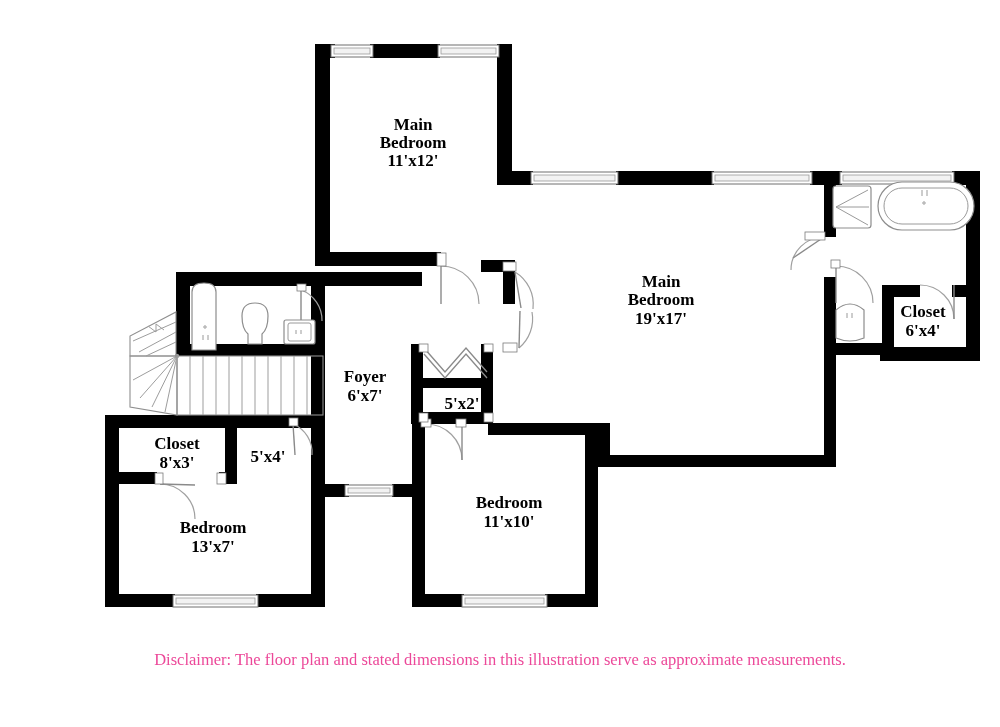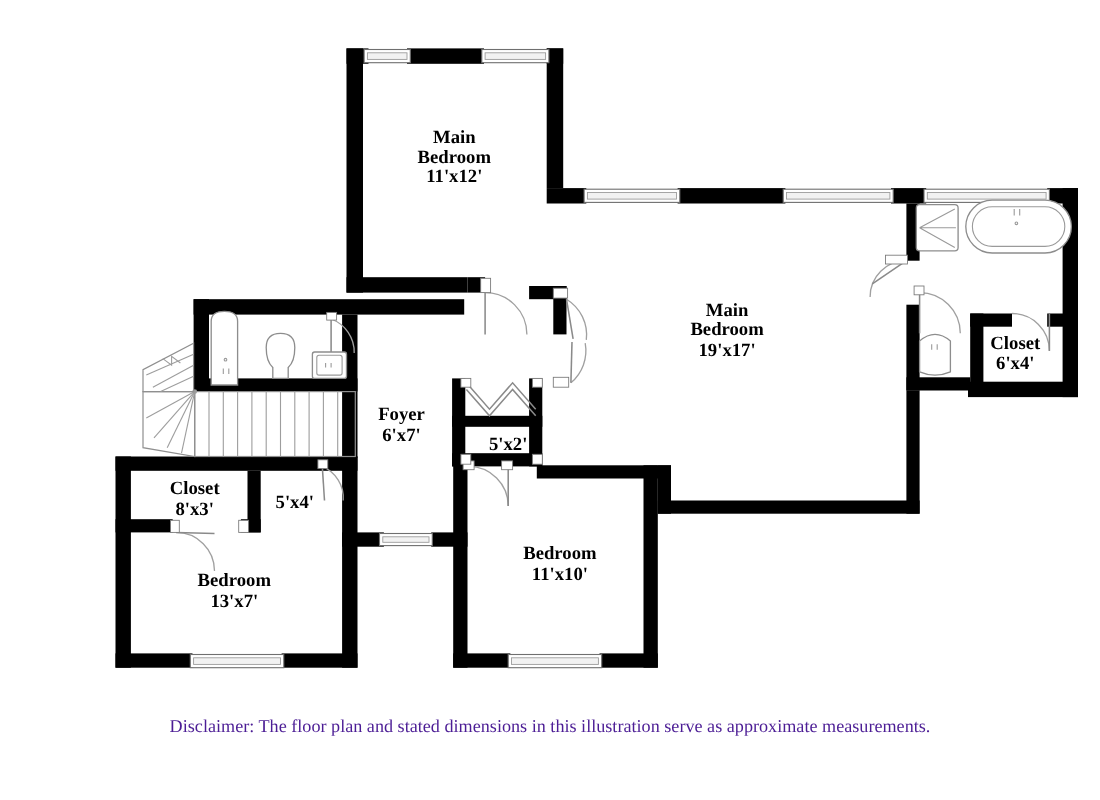--- a/index.html
+++ b/index.html
@@ -34,21 +34,21 @@
     dominant-baseline: middle;
   }
   .disclaimer {
     position: absolute;
     left: 0;
     top: 648px;
     width: 1000px;
     text-align: center;
     font-family: "Liberation Serif", serif;
     font-size: 16.5px;
-    color: #4c1d95;
+    color: #ec4899;
     line-height: 1.45;
   }
   .disclaimer div { white-space: nowrap; }
   .wall { fill: #000000; }
   .fixture { stroke: #8d8d8d; stroke-width: 1.2; fill: #ffffff; }
   .fixture-line { stroke: #9a9a9a; stroke-width: 1; fill: none; }
   .win-frame { fill: #ffffff; stroke: #6f6f6f; stroke-width: 1; }
   .win-pane { fill: #f2f2f2; stroke: #9a9a9a; stroke-width: 0.8; }
   .doorarc { fill: none; stroke: #a0a0a0; stroke-width: 1.2; }
   .doorleaf { fill: none; stroke: #8a8a8a; stroke-width: 1.4; }

